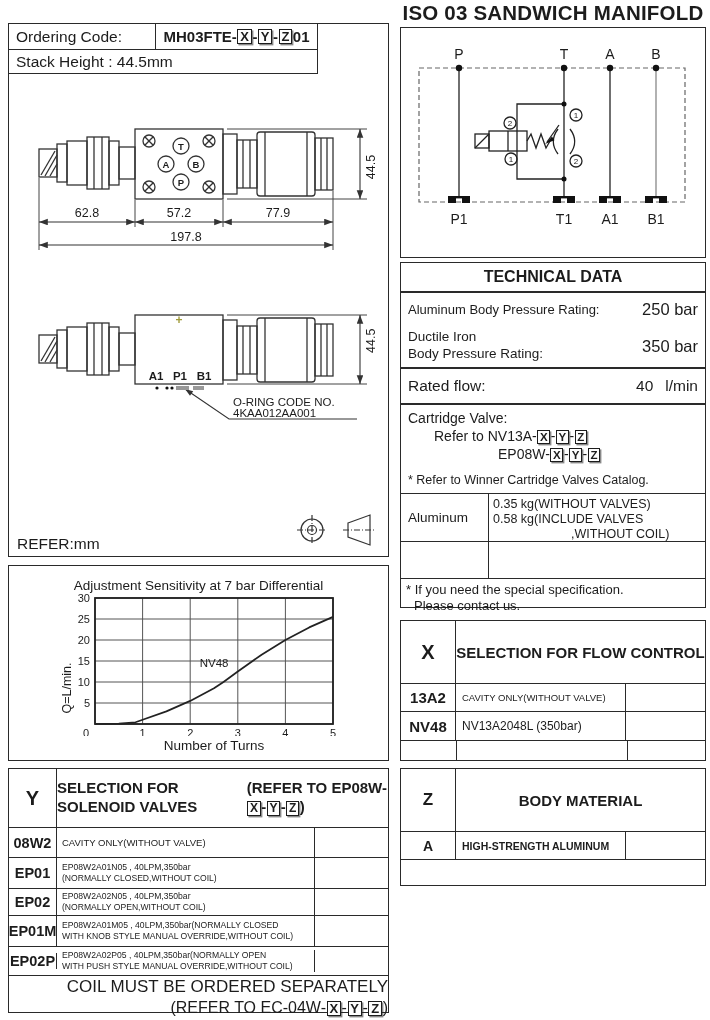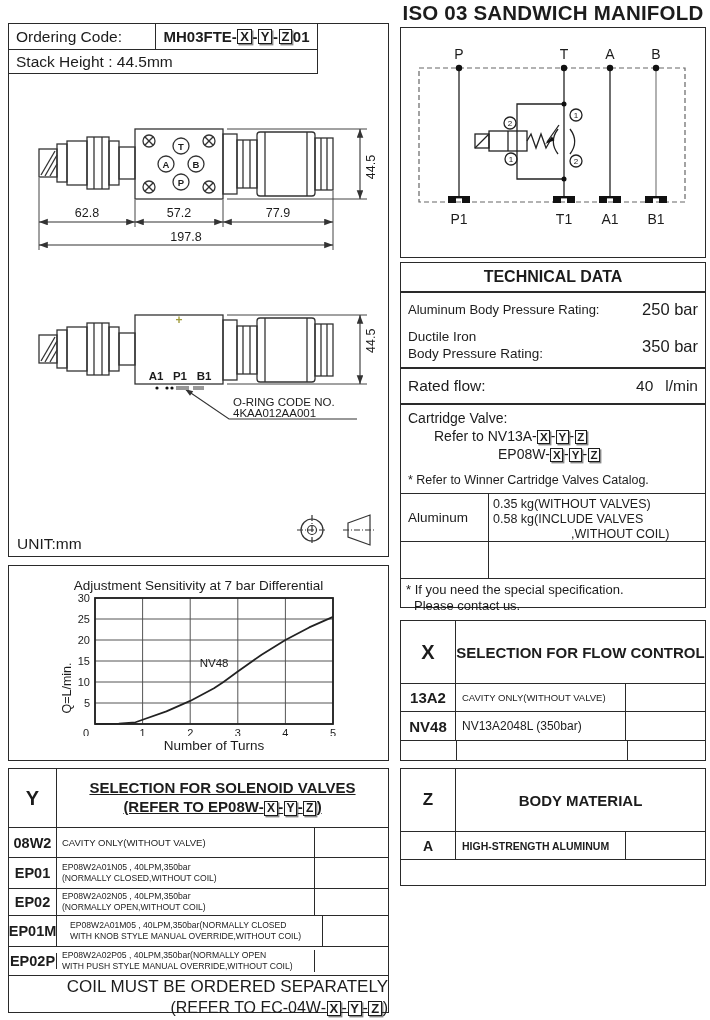--- a/index.html
+++ b/index.html
@@ -173,21 +173,21 @@
         <text x="171" y="88">P1</text>
         <text x="195" y="88">B1</text>
       </g>
       <g fill="#1c1c1c" font-size="11.5">
         <text x="224" y="114">O-RING CODE NO.</text>
         <text x="224" y="125">4KAA012AA001</text>
       </g>
       <text class="dimtext" font-size="14" x="366" y="61" transform="rotate(-90 366 61)" fill="#1c1c1c">44.5</text>
     </svg>
 
-    <div class="abs" style="left:8px;bottom:3px;font-size:15.5px;">UNIT:mm</div>
+    <div class="abs" style="left:8px;bottom:3px;font-size:15.5px;">REFER:mm</div>
 
     <svg class="abs" style="right:8px;bottom:6px;" width="90" height="40" viewBox="0 0 90 40">
       <g stroke="#333" fill="none" stroke-width="1.2">
         <circle cx="22" cy="20" r="11"></circle>
           <circle cx="22" cy="20" r="4.5"></circle>
         <line x1="7" y1="20" x2="37" y2="20" stroke-dasharray="6,2,1,2"></line>
         <line x1="22" y1="5" x2="22" y2="35" stroke-dasharray="6,2,1,2"></line>
         <polygon points="58,13 80,5 80,35 58,27"></polygon>
         <line x1="53" y1="20" x2="85" y2="20" stroke-dasharray="6,2,1,2"></line>
       </g>
@@ -226,21 +226,21 @@
         <rect x="86" y="10" width="238" height="126" fill="none" stroke="#222" stroke-width="1.8"></rect>
         <polyline points="86.0,136.0 109.8,135.6 126.5,134.3 133.6,131.8 157.4,123.4 181.2,112.9 205.0,100.3 214.5,94.0 228.8,83.5 252.6,66.7 276.4,52.0 300.2,39.4 324.0,28.9" fill="none" stroke="#222" stroke-width="1.7" stroke-linejoin="round"></polyline>
         <text x="190.7" y="79.3" font-size="11.5" fill="#1c1c1c">NV48</text>
       </svg>
     <div class="abs" style="left:86px;top:172px;width:238px;text-align:center;font-size:13.5px;">Number of Turns</div>
   </div>
 
   <div class="box seltable" style="left:8px;top:768px;width:381px;height:245px;">
     <div style="display:flex;height:58px;border-bottom:1.6px solid #2a2a2a;">
       <div class="code" style="width:48px;border-right:1.6px solid #2a2a2a;font-size:20px;">Y</div>
-      <div style="flex:1;display:flex;flex-direction:column;align-items:center;justify-content:center;font-weight:bold;font-size:15px;line-height:1.25;text-decoration:underline;">
+      <div style="flex:1;display:flex;flex-direction:row;align-items:center;justify-content:center;font-weight:bold;font-size:15px;line-height:1.25;">
         <div>SELECTION FOR SOLENOID VALVES</div>
         <div><span>(REFER TO EP08W-</span><span class="bx" style="font-size:12px;">X</span><span>-</span><span class="bx" style="font-size:12px;">Y</span><span>-</span><span class="bx" style="font-size:12px;">Z</span><span>)</span></div>
       </div>
     </div>
     <div style="display:flex;height:29px;border-bottom:1.3px solid #2a2a2a;">
       <div class="code" style="width:48px;border-right:1.3px solid #2a2a2a;font-size:14.5px;">08W2</div>
       <div class="desc" style="width:258px;border-right:1.3px solid #2a2a2a;padding-left:5px;font-size:9.5px;line-height:1.2;">
         <div>CAVITY ONLY(WITHOUT VALVE)</div>
       </div>
       <div style="flex:1;"></div>
@@ -254,21 +254,21 @@
       <div style="flex:1;"></div>
     </div>
     <div style="display:flex;height:26px;border-bottom:1.3px solid #2a2a2a;">
       <div class="code" style="width:48px;border-right:1.3px solid #2a2a2a;font-size:14.5px;">EP02</div>
       <div class="desc" style="width:258px;border-right:1.3px solid #2a2a2a;padding-left:5px;font-size:8.6px;line-height:1.25;">
         <div>EP08W2A02N05 , 40LPM,350bar</div>
         <div>(NORMALLY OPEN,WITHOUT COIL)</div>
       </div>
       <div style="flex:1;"></div>
     </div>
-    <div style="display:flex;height:30px;border-bottom:1.3px solid #2a2a2a;gap:8px;">
+    <div style="display:flex;height:30px;border-bottom:1.3px solid #2a2a2a;">
       <div class="code" style="width:48px;border-right:1.3px solid #2a2a2a;font-size:14.5px;">EP01M</div>
       <div class="desc" style="width:258px;border-right:1.3px solid #2a2a2a;padding-left:5px;font-size:8.6px;line-height:1.25;">
         <div>EP08W2A01M05 , 40LPM,350bar(NORMALLY CLOSED</div>
         <div>WITH KNOB STYLE MANUAL OVERRIDE,WITHOUT COIL)</div>
       </div>
       <div style="flex:1;"></div>
     </div>
     <div style="display:flex;height:28px;border-bottom:1.6px solid #2a2a2a;align-items:center;">
       <div class="code" style="width:48px;border-right:1.3px solid #2a2a2a;font-size:14.5px;">EP02P</div>
       <div class="desc" style="width:258px;border-right:1.3px solid #2a2a2a;padding-left:5px;font-size:8.6px;line-height:1.25;">

